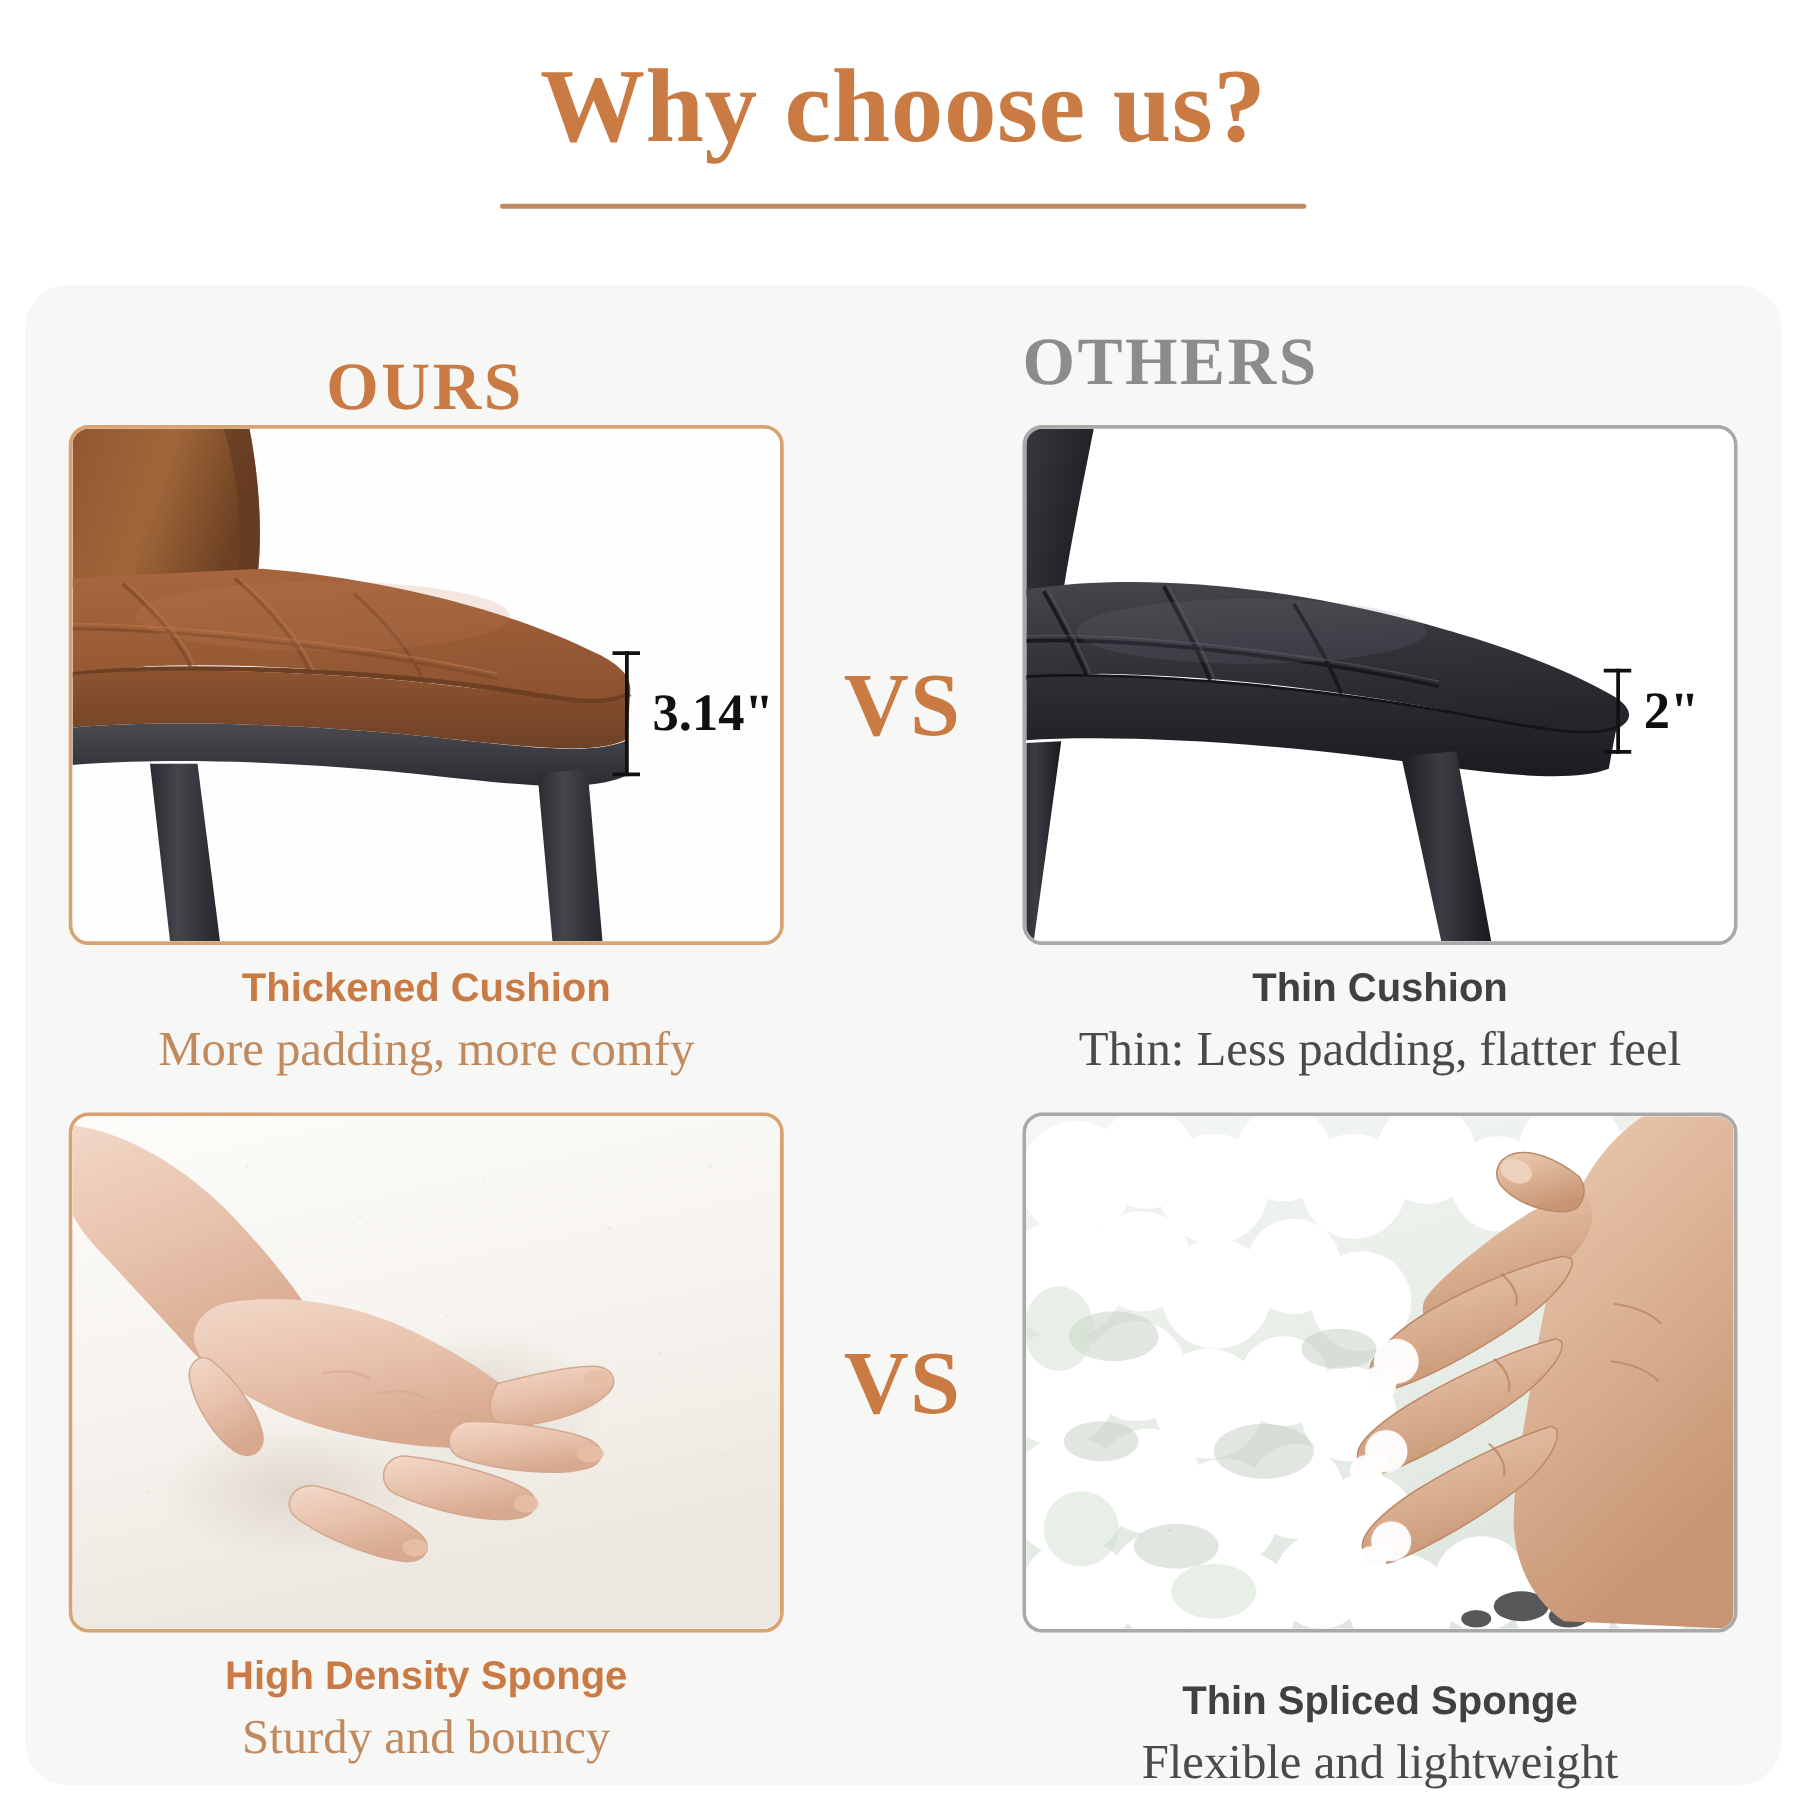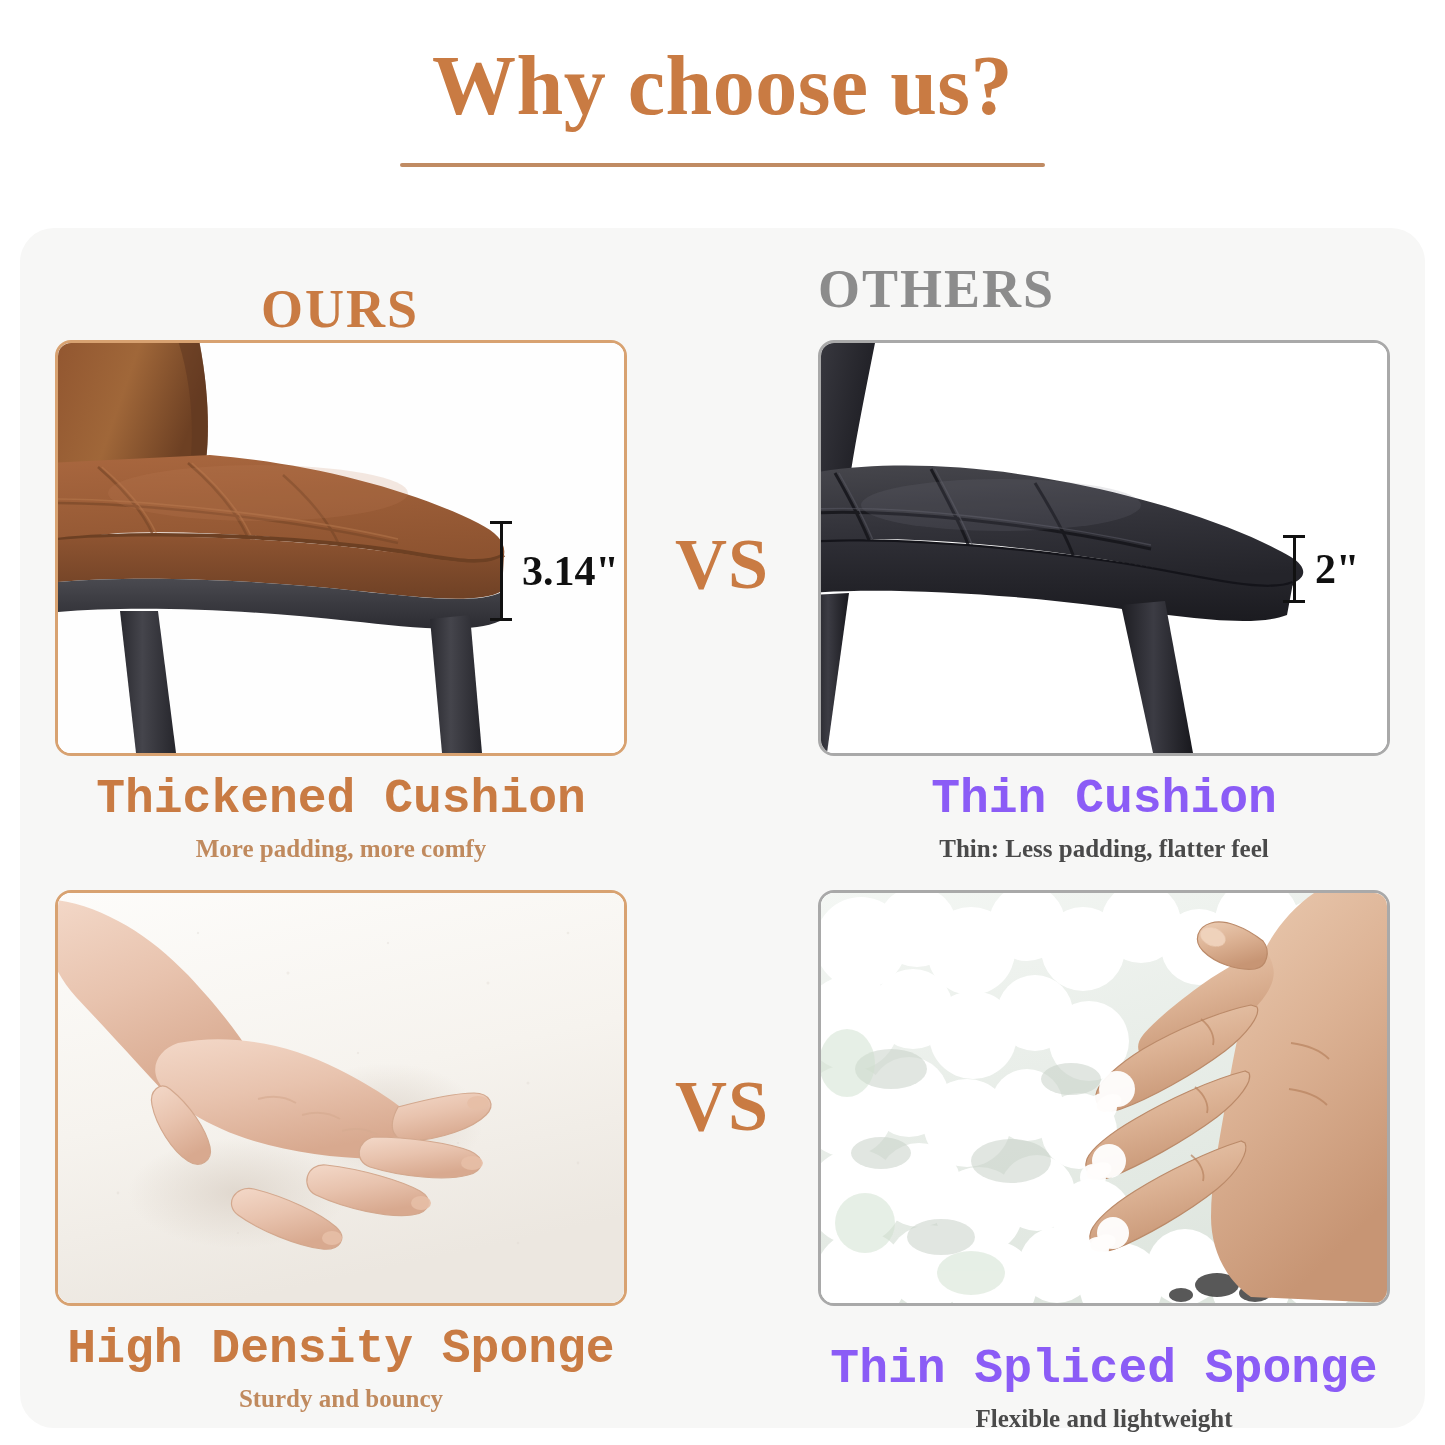--- a/index.html
+++ b/index.html
@@ -75,35 +75,35 @@
     letter-spacing:1px;
     color:#c97b43;
     line-height:1;
   }
   .vs-1 { left:627px; top:528px; }
   .vs-2 { left:627px; top:1070px; }
 
   
   .cap { position:absolute; width:572px; text-align:center; }
   .cap-title {
-    font-family:Liberation Mono, monospace;
+    font-family:Liberation Sans, sans-serif;
     font-weight:700;
-    font-size:48px;
+    font-size:32px;
     line-height:1.15;
   }
   .cap-sub {
     font-family:"Liberation Serif", serif;
-    font-weight:700;
-    font-size:25px;
+    font-weight:400;
+    font-size:39px;
     line-height:1.3;
     margin-top:6px;
   }
   .cap.ours  .cap-title { color:#c97b43; }
   .cap.ours  .cap-sub   { color:#c08a5e; }
-  .cap.others .cap-title { color:#8b5cf6; }
+  .cap.others .cap-title { color:#404040; }
   .cap.others .cap-sub   { color:#4a4a4a; }
 
   .c-tl { left:55px;  top:772px; }
   .c-tr { left:818px; top:772px; }
   .c-bl { left:55px;  top:1322px; }
   .c-br { left:818px; top:1310px;margin-top:32px; }
 
   
   .dim { position:absolute; display:flex; align-items:center; }
   .dim-bar { position:relative; width:22px; }

